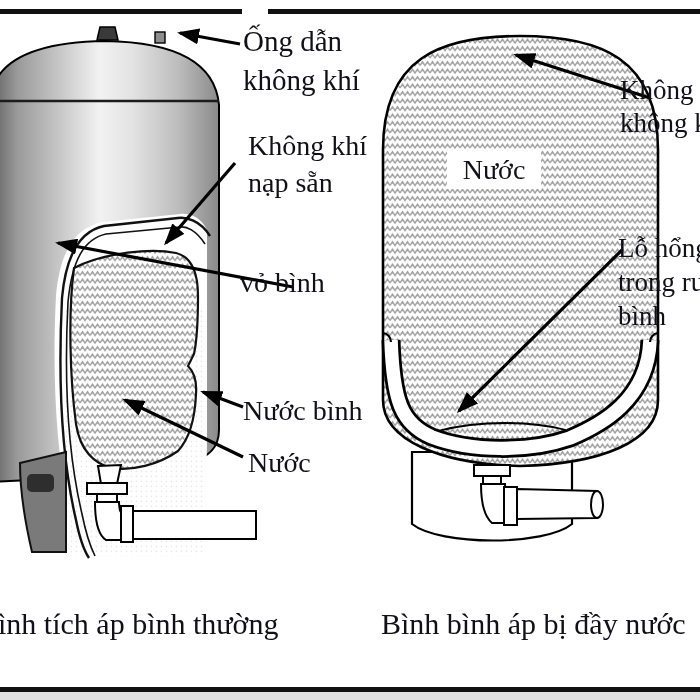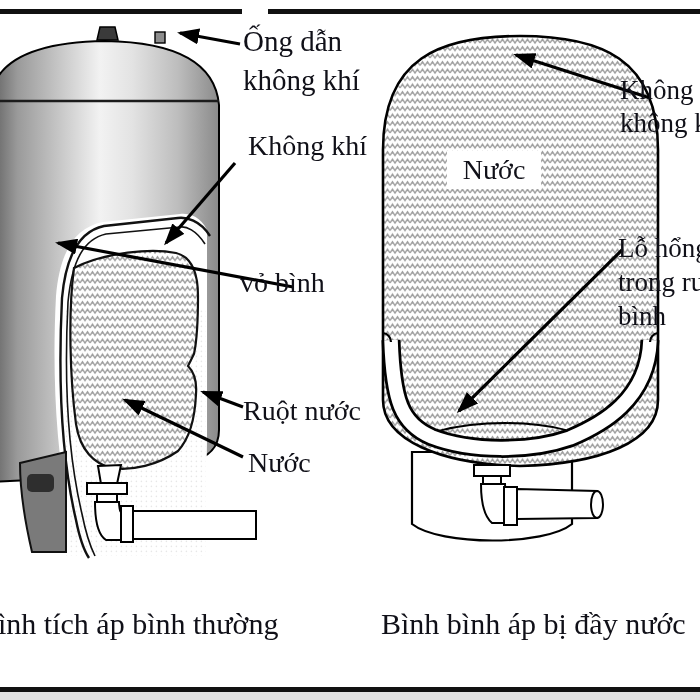--- a/index.html
+++ b/index.html
@@ -147,25 +147,26 @@
   </g>
 </svg>
 
 <div class="lbl big" style="left:243px;top:22px;">
   <span class="ln">Ống dẫn</span>
   <span class="ln">không khí</span>
 </div>
 
 <div class="lbl" style="left:248px;top:127px;line-height:37px;">
   <span class="ln">Không khí</span>
+  <span class="ln">nạp sẵn</span>
 </div>
 
 <div class="lbl" style="left:240px;top:265px;">vỏ bình</div>
 
-<div class="lbl" style="left:243px;top:393px;">Ruột nước</div>
+<div class="lbl" style="left:243px;top:393px;">Nước bình</div>
 
 <div class="lbl" style="left:248px;top:445px;">Nước</div>
 
 <div class="lbl noair">
   <span class="ln">Không còn</span>
   <span class="ln">không khí</span>
 </div>
 
 <div class="waterbox">Nước</div>
 

